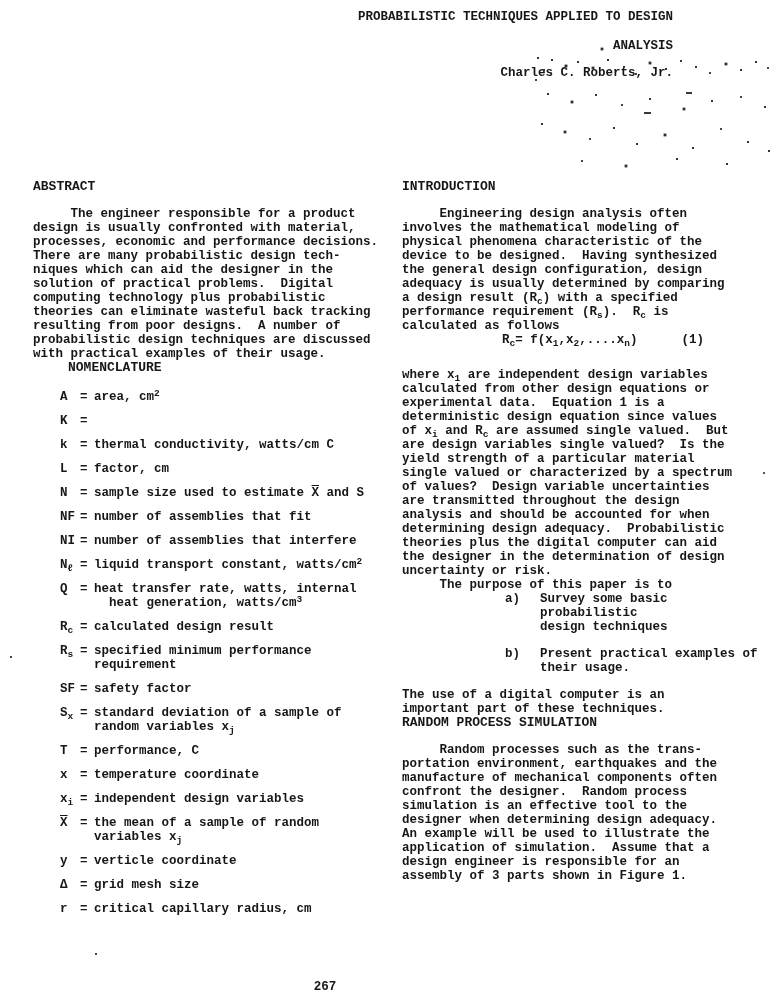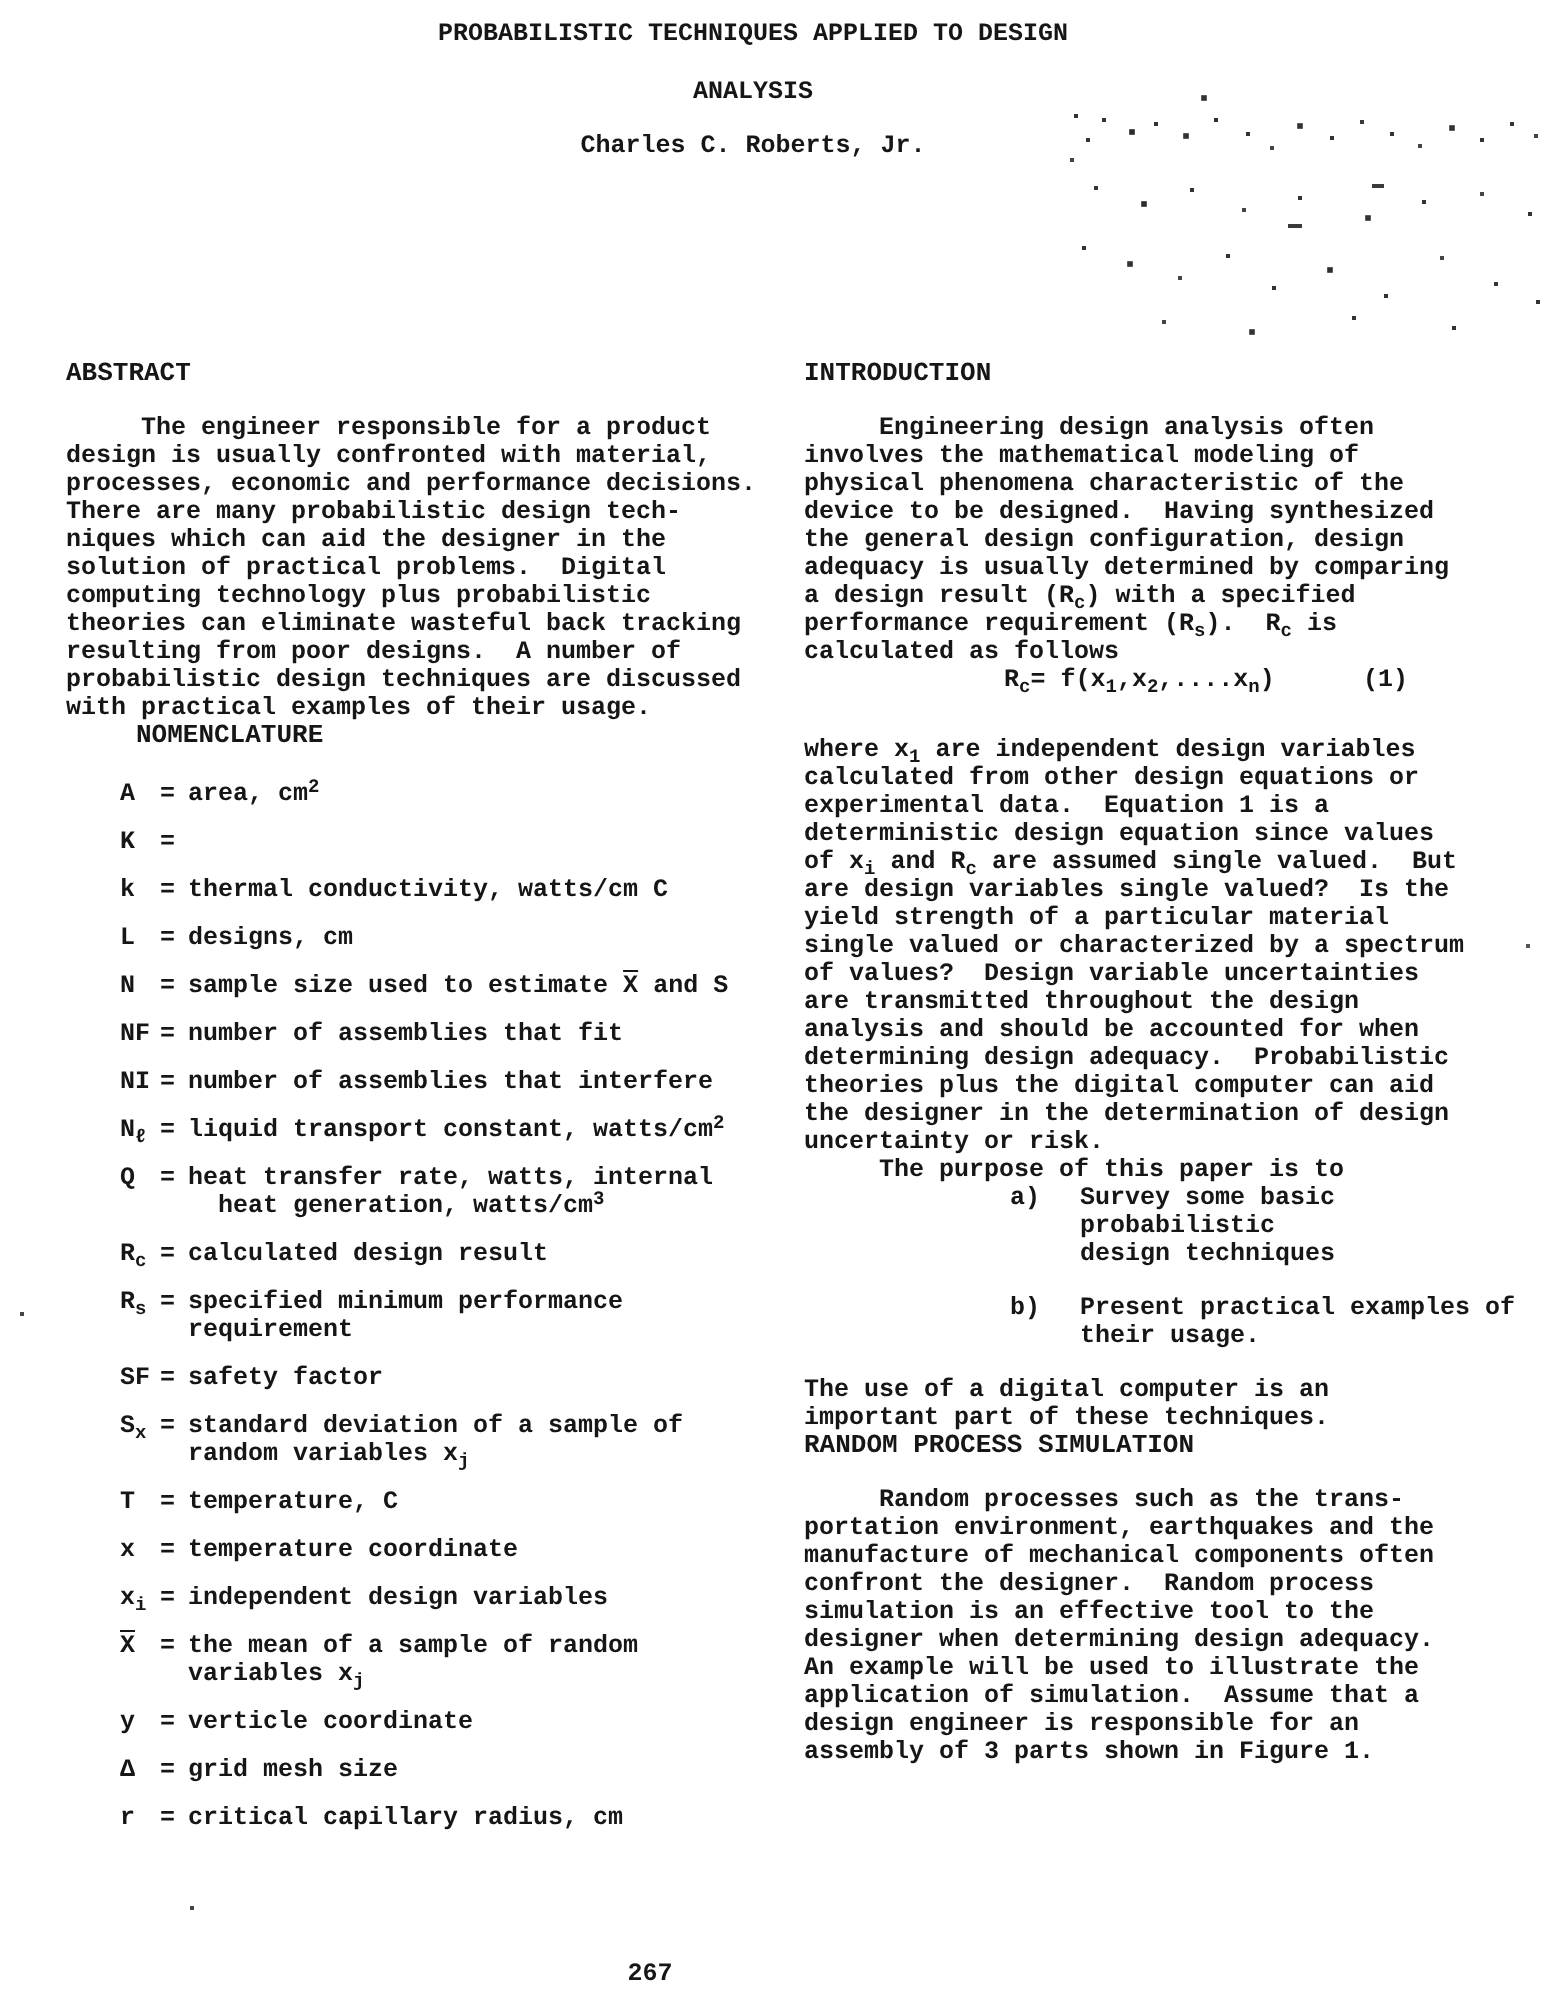--- a/index.html
+++ b/index.html
@@ -10,21 +10,21 @@
     overflow: hidden;
     font-family: "Liberation Mono", "DejaVu Sans Mono", monospace;
     font-weight: bold;
     font-size: 12.5px;
     line-height: 14px;
     color: #161616;
   }
   .page { position: absolute; inset: 0; }
 
   
-  .hdr { position: absolute; top: 10px; left: 0; width: 673px; text-align: center; padding-left: 40px; }
+  .hdr { position: absolute; top: 10px; left: 0; width: 673px; text-align: right; }
   .hdr .t1 { margin: 0 0 15px 0; }
   .hdr .t2 { margin: 0 0 13px 0; }
   .hdr .auth { margin: 0; }
 
   
   .columns {
     position: absolute; top: 180px; left: 33px; right: 15px;
     display: flex; gap: 14px;
   }
   .col { flex: none; }
@@ -132,21 +132,21 @@
 
           <div class="nom-entry">
             <span class="sym">k</span>
             <span class="eqs">=</span>
             <span class="def">thermal conductivity, watts/cm C</span>
           </div>
 
           <div class="nom-entry">
             <span class="sym">L</span>
             <span class="eqs">=</span>
-            <span class="def">designs, cm</span>
+            <span class="def">factor, cm</span>
           </div>
 
           <div class="nom-entry">
             <span class="sym">N</span>
             <span class="eqs">=</span>
             <span class="def">sample size used to estimate <span class="ov">X</span> and S</span>
           </div>
 
           <div class="nom-entry">
             <span class="sym">NF</span>
@@ -195,21 +195,21 @@
           <div class="nom-entry">
             <span class="sym">S<sub>x</sub></span>
             <span class="eqs">=</span>
             <span class="def">standard deviation of a sample of
 random variables x<sub>j</sub></span>
           </div>
 
           <div class="nom-entry">
             <span class="sym">T</span>
             <span class="eqs">=</span>
-            <span class="def">temperature, C</span>
+            <span class="def">performance, C</span>
           </div>
 
           <div class="nom-entry">
             <span class="sym">x</span>
             <span class="eqs">=</span>
             <span class="def">temperature coordinate</span>
           </div>
 
           <div class="nom-entry">
             <span class="sym">x<sub>i</sub></span>

